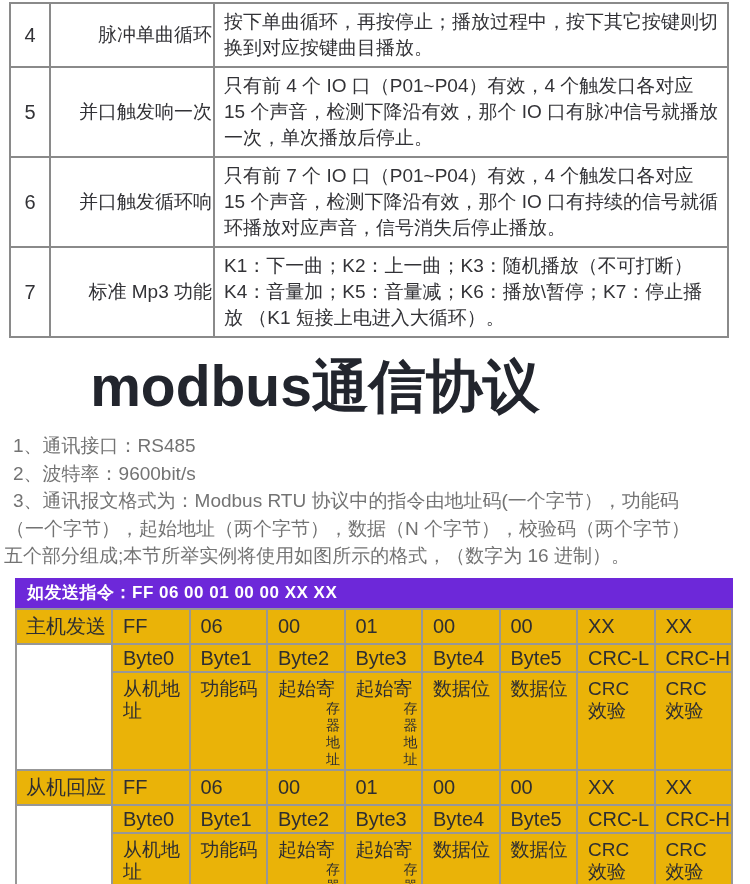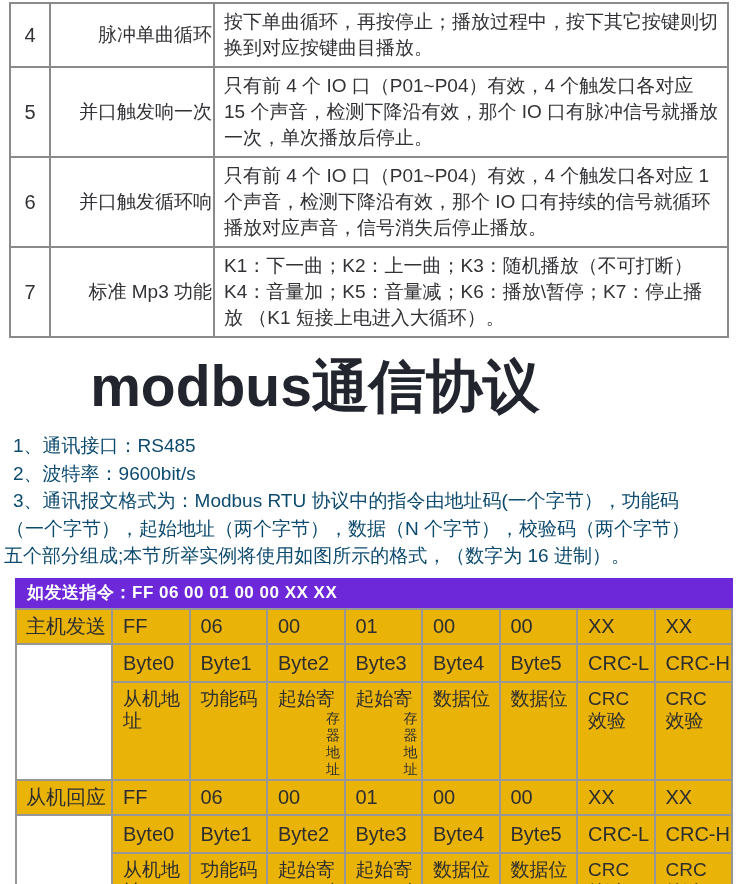--- a/index.html
+++ b/index.html
@@ -37,21 +37,21 @@
     position:absolute;top:346px;left:0;width:630px;
     text-align:center;
     font-size:57px;font-weight:bold;
     color:#22252d;letter-spacing:0;
     line-height:80px;
   }
 
   
   .plist{
     position:absolute;top:432px;left:4px;width:744px;
-    font-size:19px;line-height:27.5px;color:#0c4a6e;
+    font-size:19px;line-height:27.5px;color:#737373;
   }
   .plist .pline{white-space:nowrap;}
   .plist .ind0{padding-left:9px;}
   .plist .ind1{padding-left:2px;}
   .plist .ind2{padding-left:0px;}
 
   
   .mwrap{position:absolute;top:578px;left:15px;width:718px;}
   .mcaption{
     height:30px;line-height:30px;
@@ -65,21 +65,21 @@
   }
   .mtable col.mc1{width:96px;}
   .mtable td{
     border:2px solid #979797;
     font-size:20px;color:#2e2e31;
     padding-left:10px;box-sizing:border-box;
     vertical-align:middle;text-align:left;
     background:#eab308;
   }
   .mtable tr.r-vals td{height:35px;}
-  .mtable tr.r-bytes td{height:38px;}
+  .mtable tr.r-bytes td{height:28px;}
   .mtable tr.r-mean td{
     height:47px;vertical-align:top;padding-top:5px;
     font-size:19px;line-height:22px;
   }
   .mtable td.side{font-size:20px;padding-left:9px;}
   .mtable td.empty{background:#ffffff;}
   .mtable .sub-small{display:block;font-size:14px;line-height:17px;margin-left:48px;}
   .mtable .sub-norm{display:block;font-size:19px;line-height:22px;}
 </style>
 </head>
@@ -98,21 +98,21 @@
         <td class="desc">按下单曲循环，再按停止；播放过程中，按下其它按键则切换到对应按键曲目播放。</td>
       </tr>
       <tr class="fr1">
         <td class="num">5</td>
         <td class="name">并口触发响一次</td>
         <td class="desc">只有前 4 个 IO 口（P01~P04）有效，4 个触发口各对应 15 个声音，检测下降沿有效，那个 IO 口有脉冲信号就播放一次，单次播放后停止。</td>
       </tr>
       <tr class="fr2">
         <td class="num">6</td>
         <td class="name">并口触发循环响</td>
-        <td class="desc">只有前 4 个 IO 口（P01~P04）有效，4 个触发口各对应 1 个声音，检测下降沿有效，那个 IO 口有持续的信号就循环播放对应声音，信号消失后停止播放。</td>
+        <td class="desc">只有前 7 个 IO 口（P01~P04）有效，4 个触发口各对应 15 个声音，检测下降沿有效，那个 IO 口有持续的信号就循环播放对应声音，信号消失后停止播放。</td>
       </tr>
       <tr class="fr3">
         <td class="num">7</td>
         <td class="name">标准 Mp3 功能</td>
         <td class="desc">K1：下一曲；K2：上一曲；K3：随机播放（不可打断）K4：音量加；K5：音量减；K6：播放\暂停；K7：停止播放 （K1 短接上电进入大循环）。</td>
       </tr>
     </tbody>
 </table>
 
 <div class="sec-title">modbus通信协议</div>

